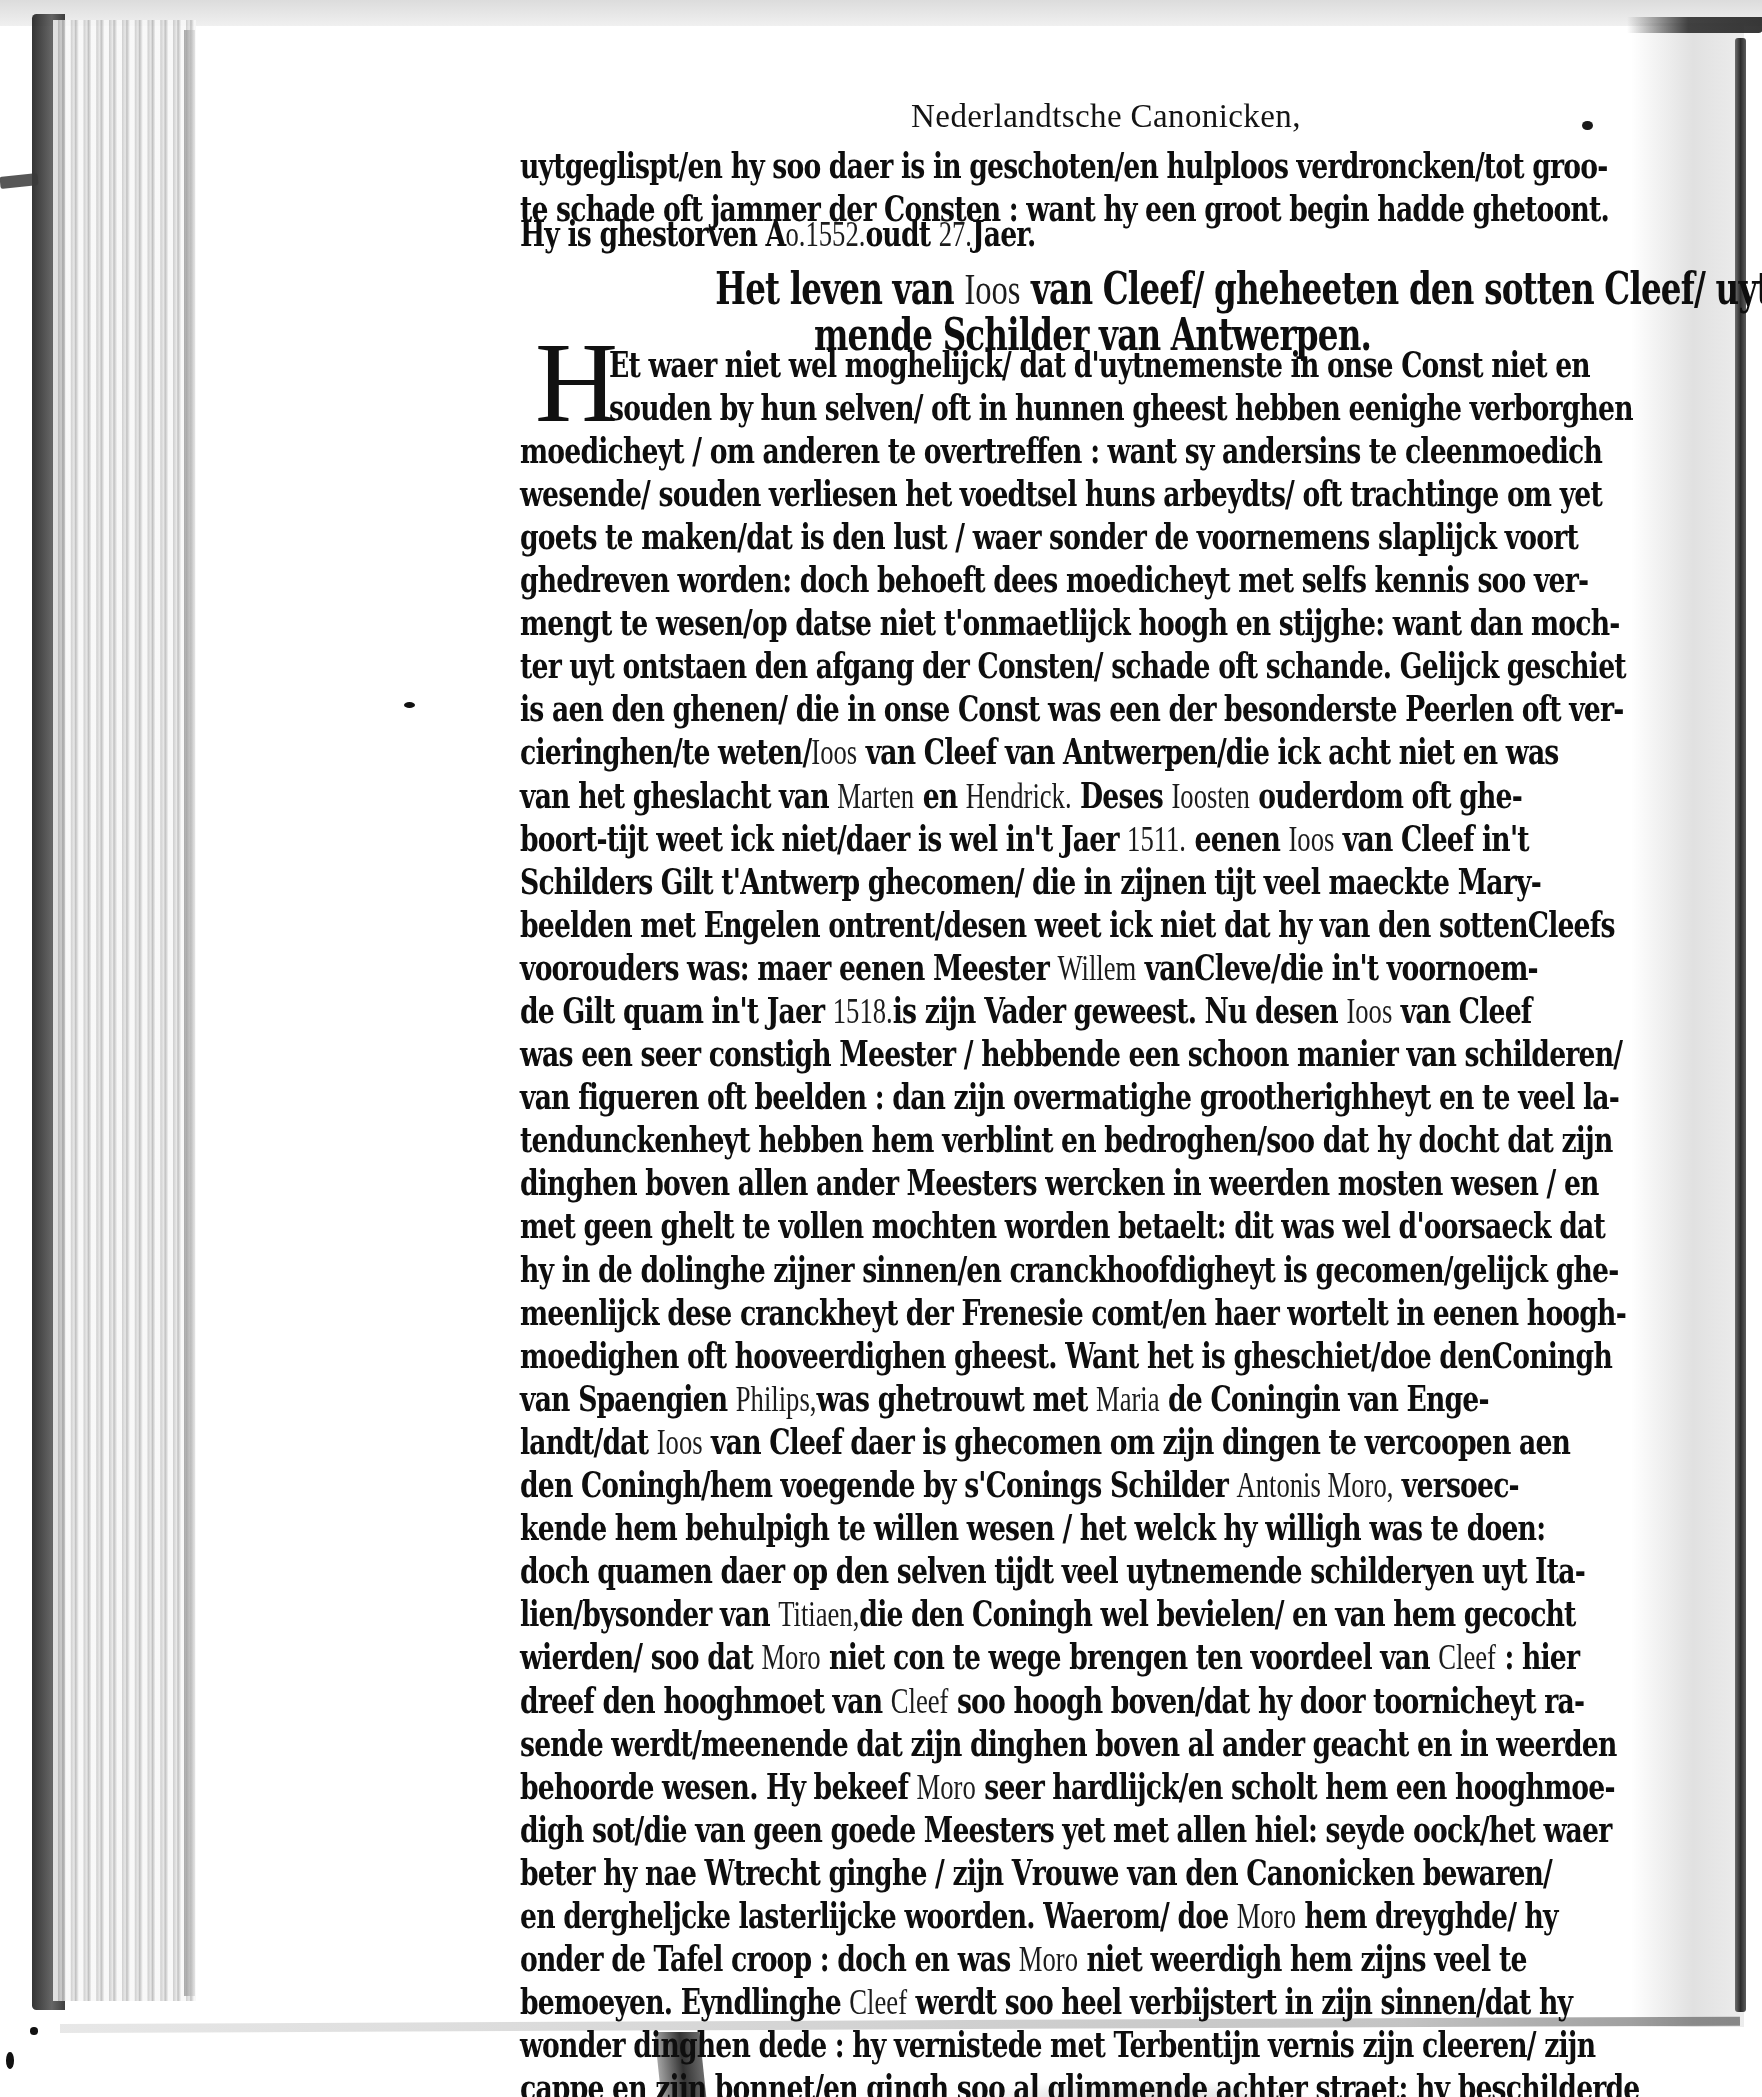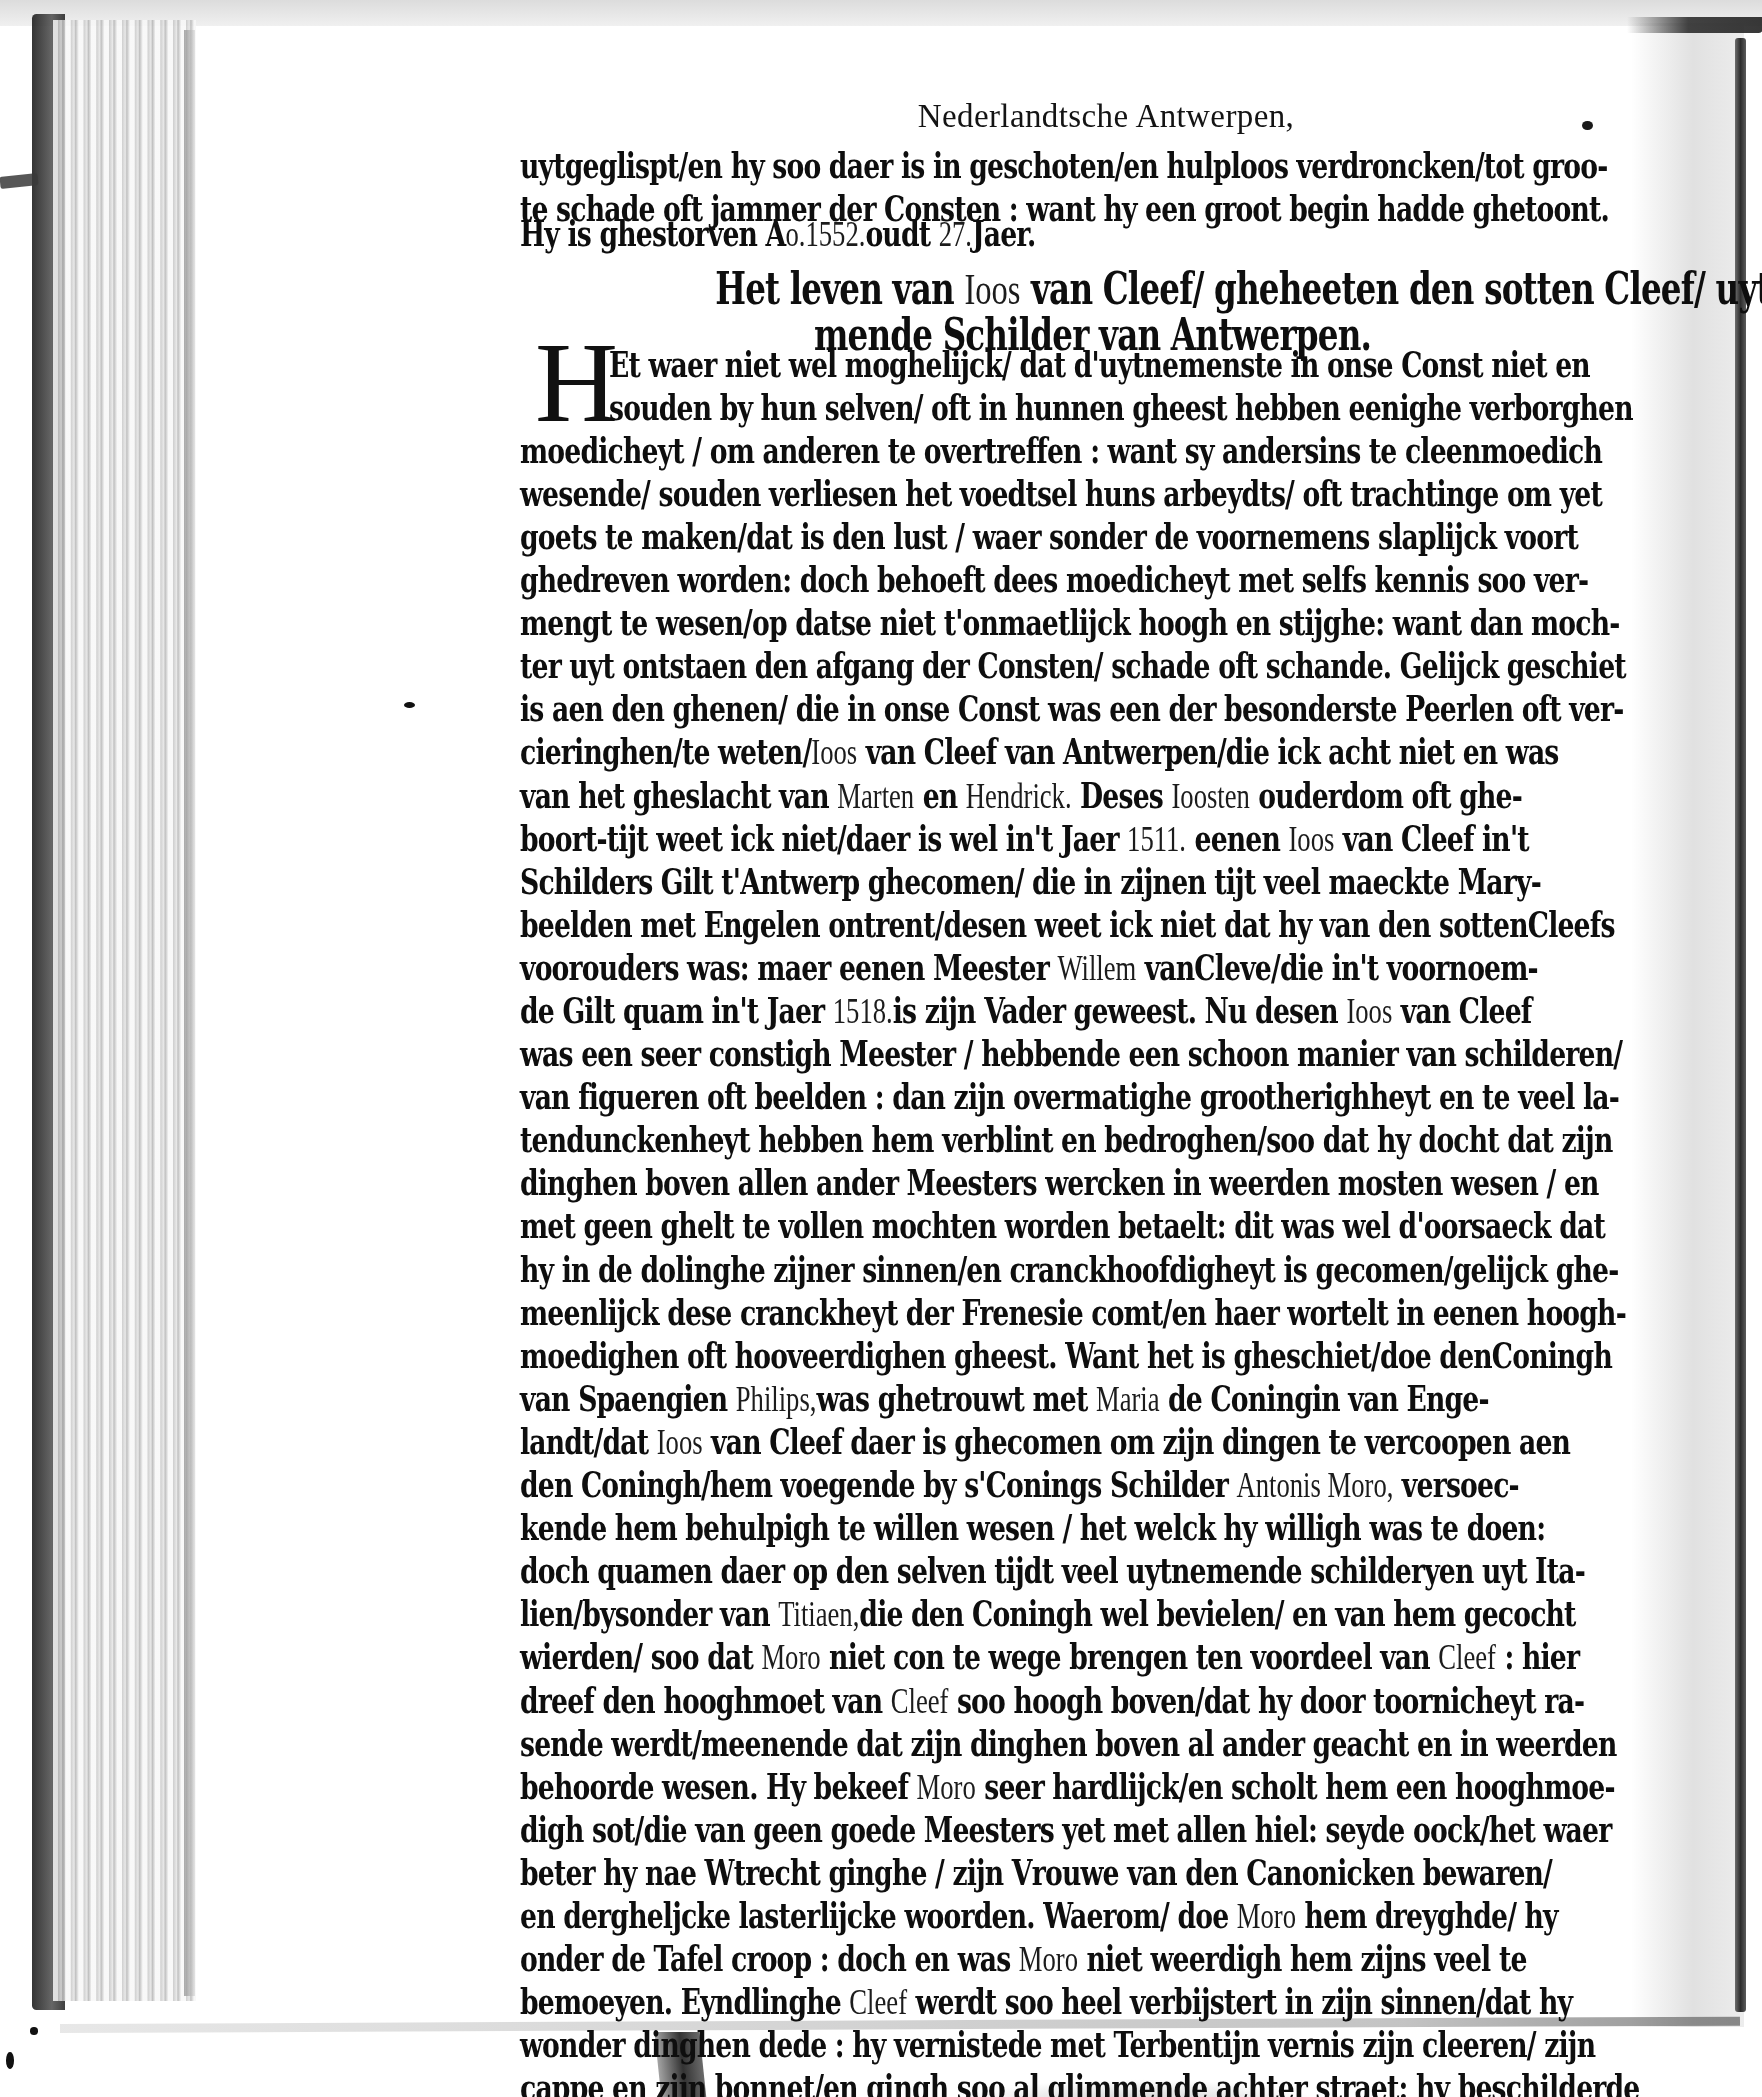--- a/index.html
+++ b/index.html
@@ -182,21 +182,21 @@
 <div class="fore-edge-shadow"></div>
 <div class="fore-edge-rule"></div>
 <div class="top-right-cap"></div>
 <div class="page-bottom-edge"></div>
 <div class="under-page-clamp"></div>
 <div class="under-page-blob"></div>
 
 <div class="page">
 
   <div class="running-head">
-    <span class="text">Nederlandtsche Antwerpen,</span>
+    <span class="text">Nederlandtsche Canonicken,</span>
   </div>
   <div class="page-dot"></div>
 
   <div id="prev-entry">
       <div class="line" style="top: 47px;"><span class="bl"><span>uytgeglispt/en hy soo daer is in geschoten/en hulploos verdroncken/tot groo-</span></span></div>
       <div class="line" style="top: 90px;"><span class="bl"><span>te schade oft jammer der Consten : want hy een groot begin hadde ghetoont.</span></span></div>
       <div class="line" style="top: 115px;"><span class="bl"><span>Hy is ghestorven A</span><span class="rm">o</span><span class="rm">.1552.</span><span>oudt </span><span class="rm">27.</span><span>Jaer.</span></span></div>
     </div>
 
   <div id="chapter-heading">

